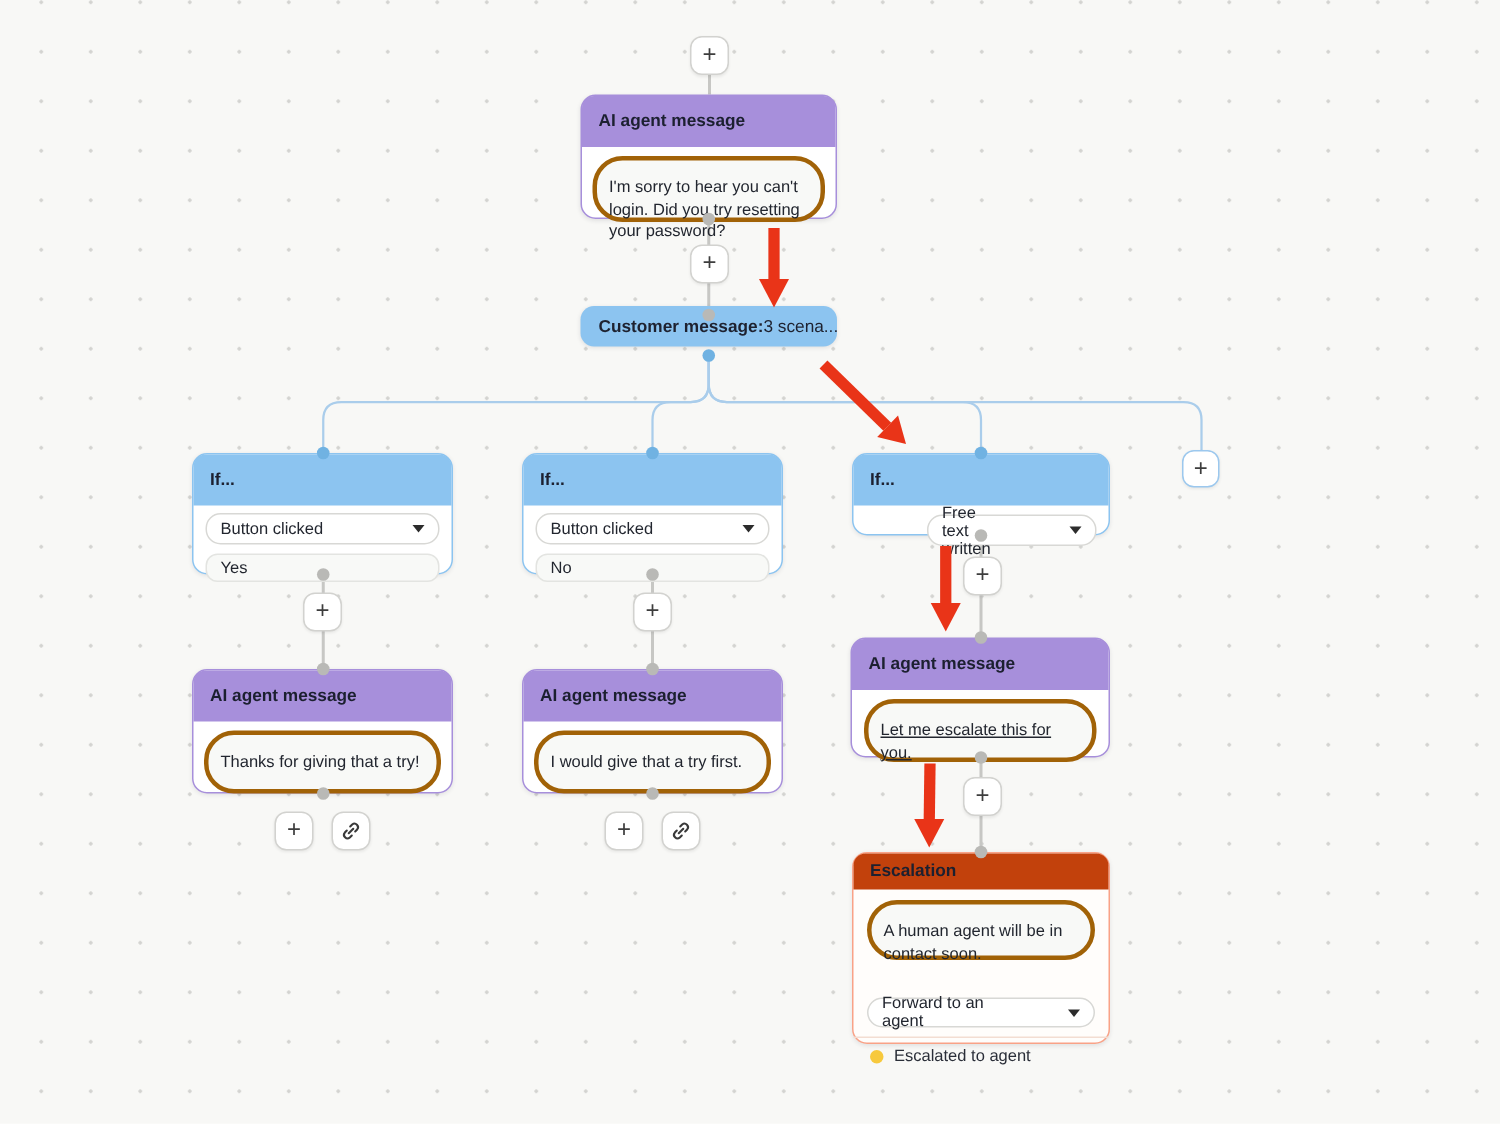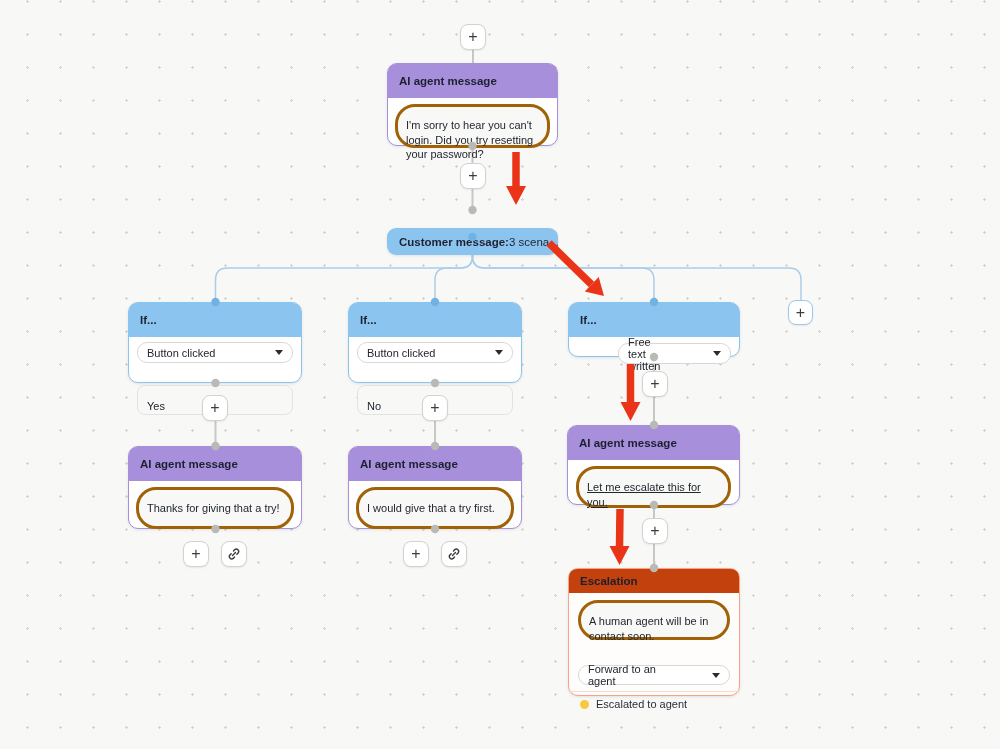--- a/index.html
+++ b/index.html
@@ -24,22 +24,22 @@
   .hdr.orange-bg{background:#c2410c;height:24px;}
   .nbody{padding:6px 7px;}
   .msgbox{background:#f8f9f7;border:3px solid #a16207;border-radius:20px;
           font-size:11px;line-height:1.32;color:#22262f;padding:11px 8px;box-sizing:border-box;}
   .select{background:#fff;border:1px solid #d8d8d5;border-radius:10px;height:21px;
           display:flex;align-items:center;justify-content:space-between;
           padding:0 9px;font-size:11px;color:#22262f;box-sizing:border-box;gap:48px;}
   .caret{width:0;height:0;border-left:4px solid transparent;border-right:4px solid transparent;
          border-top:5px solid #2c2c2c;}
   .inputbox{background:#f8f9f7;border:1px solid #e3e4e1;border-radius:8px;height:19px;
-            display:flex;align-items:flex-start;padding:14px 9px;font-size:11px;color:#22262f;
-            box-sizing:border-box;margin-top:22px;}
+            display:flex;align-items:center;padding:3px 9px;font-size:11px;color:#22262f;
+            box-sizing:border-box;margin-top:6px;}
   .pill{position:absolute;z-index:2;height:27px;background:#8cc4f0;border-radius:9px;
         display:flex;align-items:center;padding:0 12px;font-size:11.5px;
         box-shadow:0 1px 3px rgba(25,25,50,.10);box-sizing:border-box;white-space:nowrap;}
   .sqbtn{position:absolute;z-index:2;width:26px;height:26px;background:#fff;
          border:1.5px solid #d2d2cf;border-radius:8px;display:flex;align-items:center;
          justify-content:center;font-size:16px;font-weight:300;color:#3d3d3d;
          box-shadow:0 1px 2px rgba(0,0,0,.07);box-sizing:border-box;line-height:1;}
   .sqbtn.blue-border{border-color:#9cc8ee;}
   .divider{border-top:1px solid #f3ddd2;margin:6px -9px 0 -9px;}
   .statusrow{display:flex;align-items:center;gap:7px;font-size:11px;color:#2a2e38;
@@ -80,21 +80,21 @@
       </div>
     <div class="nbody">
       <div class="msgbox" style="height:44px;">I'm sorry to hear you can't login. Did you try resetting your password?</div>
     </div>
   </div>
 
   <div class="sqbtn" style="left:460px;top:163px;">
       <span>+</span>
     </div>
 
-  <div class="pill" style="left:387px;top:228px;width:171px;">
+  <div class="pill" style="left:387px;top:204px;width:171px;">
     <span class="bold">Customer message:</span>
       <span>3 scena...</span>
   </div>
 
   <div class="node blue" style="left:128px;top:302px;width:174px;height:81px;">
     <div class="hdr blue-bg">
         <span>If...</span>
       </div>
     <div class="nbody" style="padding:5px 8px;">
       <div class="select">

